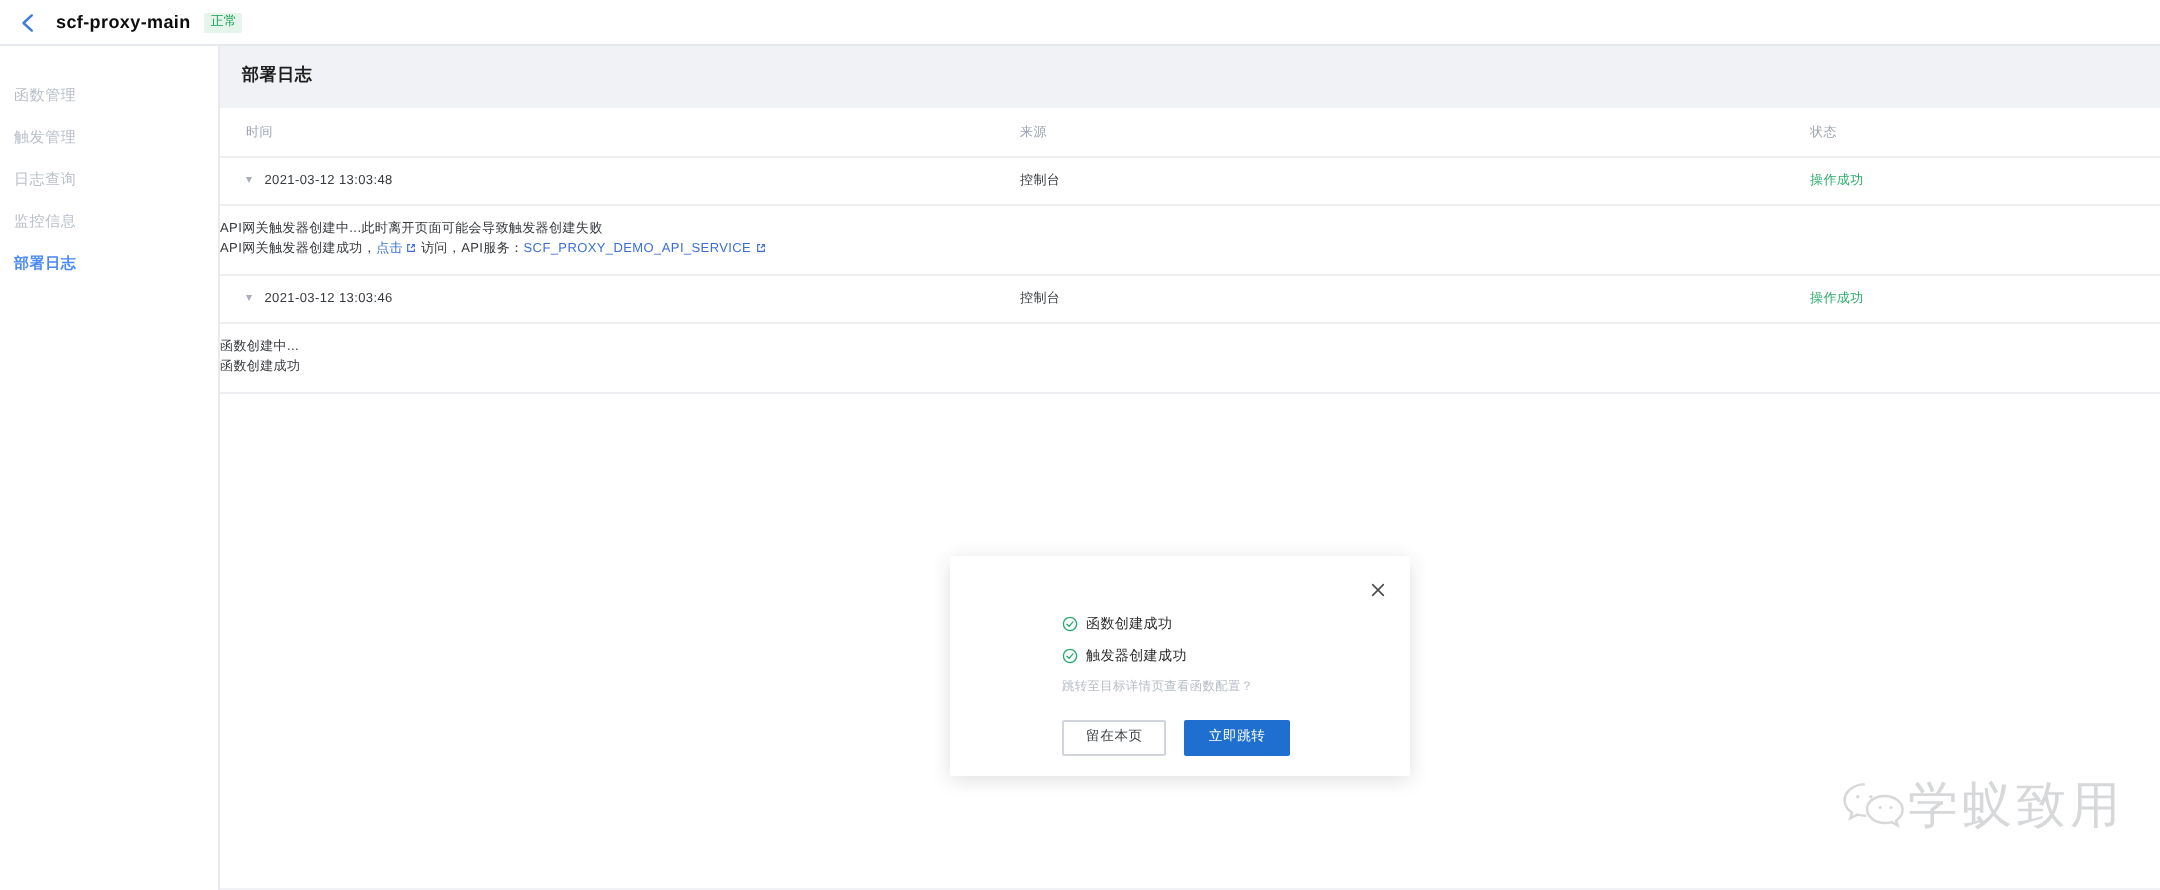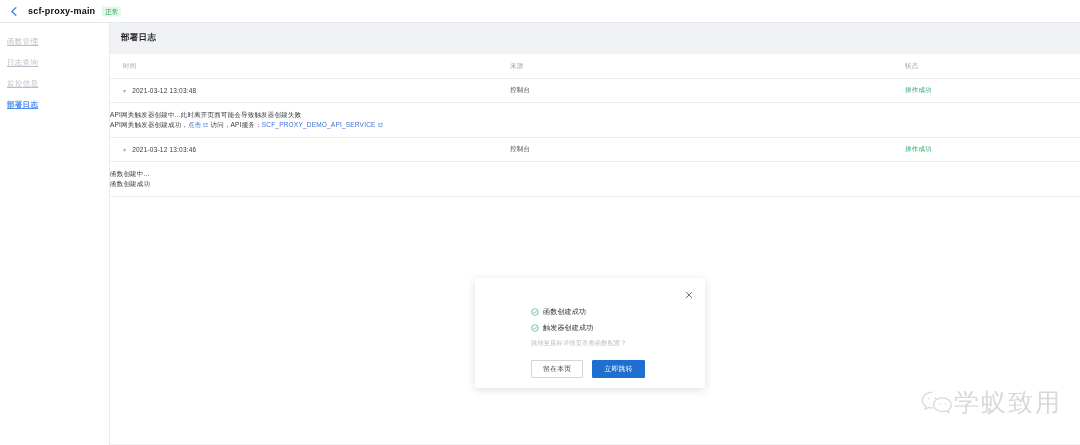--- a/index.html
+++ b/index.html
@@ -30,23 +30,23 @@
   }
 
   
   .body-wrap { display: flex; height: 422px; }
 
   .sidebar {
     width: 110px; background: #ffffff; border-right: 1px solid #e8eaec;
     padding-top: 14px; flex: none;
   }
   .side-item {
-    height: 21px; display: flex; 
+    height: 21px; display: flex; align-items: center;
     padding-left: 7px; font-size: 7.5px; color: #b9bfc9;
-    cursor: pointer; letter-spacing: .3px; text-decoration: underline;
+    cursor: pointer; letter-spacing: .3px;
   }
   .side-item.active { color: #4b8bf4; font-weight: bold; }
 
   .content { flex: 1; padding: 9px 0 0 0; position: relative; }
   .content-title {
     font-size: 8.5px; font-weight: bold; color: #1f1f1f;
     padding: 0 0 10px 11px; letter-spacing: .3px;
   }
 
   .card { background: #ffffff; margin: 0; min-height: 390px; }
@@ -142,20 +142,23 @@
     </div>
     <span class="page-title">scf-proxy-main</span>
     <span class="status-chip">正常</span>
   </div>
 
   <div class="body-wrap">
 
     <div class="sidebar">
       <div class="side-item">
         <span>函数管理</span>
+      </div>
+      <div class="side-item">
+        <span>触发管理</span>
       </div>
       <div class="side-item">
         <span>日志查询</span>
       </div>
       <div class="side-item">
         <span>监控信息</span>
       </div>
       <div class="side-item active">
         <span>部署日志</span>
       </div>

